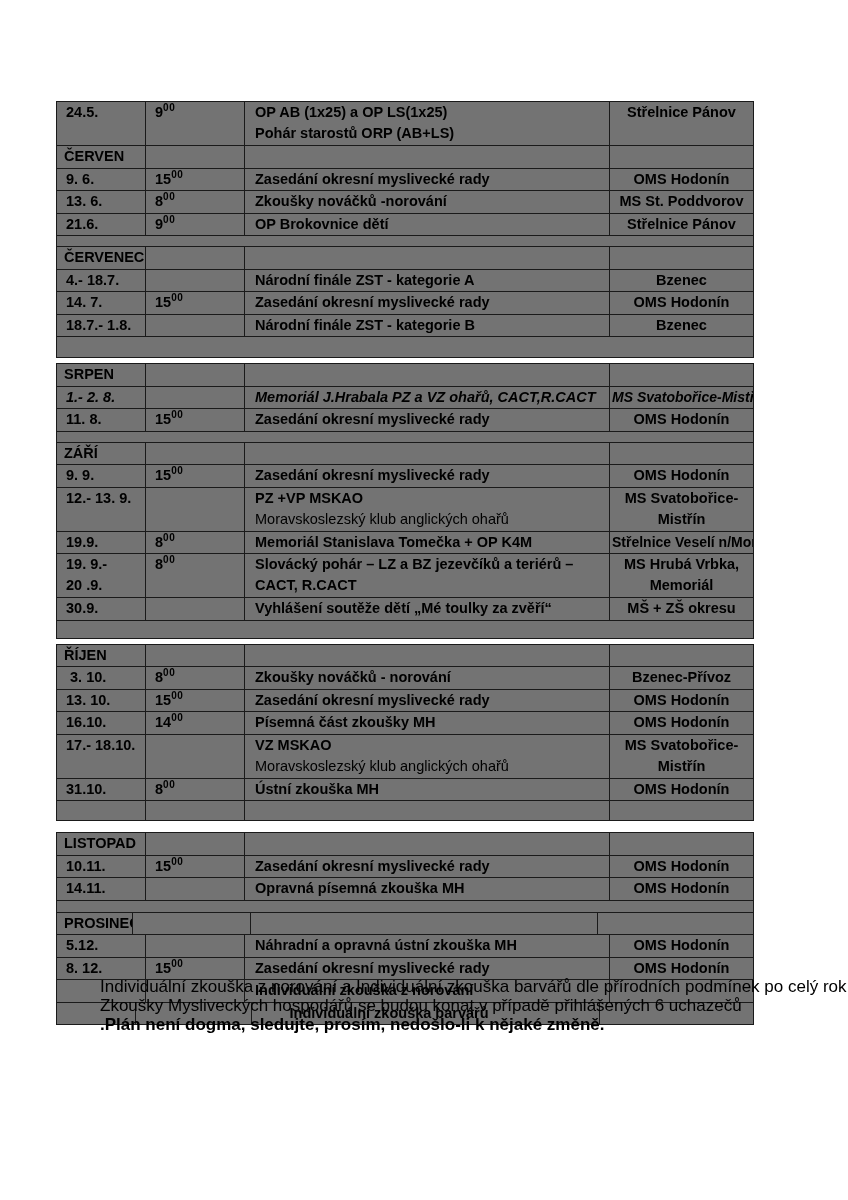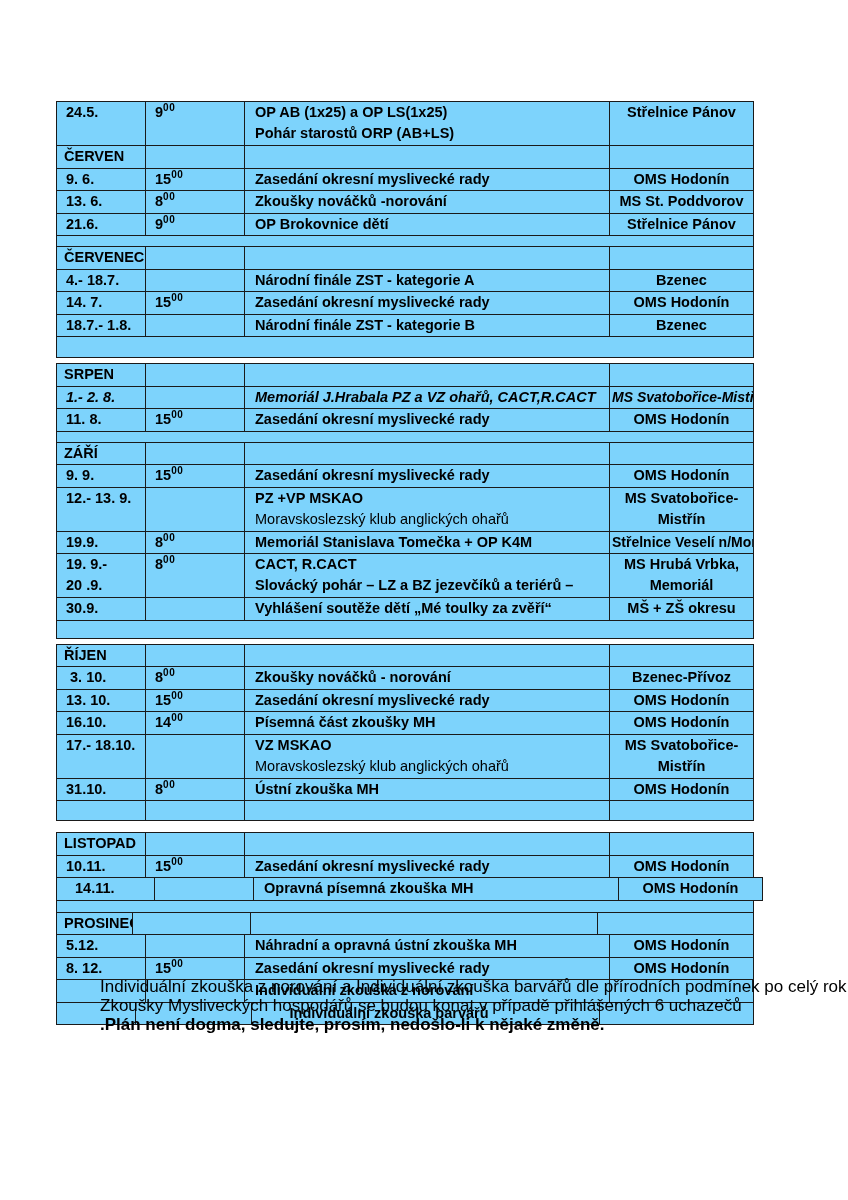--- a/index.html
+++ b/index.html
@@ -13,21 +13,21 @@
   }
   #schedule{
     position:absolute;
     left:56px;top:101px;
     width:696px;
   }
   .trow{
     display:flex;
     width:696px;
     border:1px solid #1a1a1a;
-    background:#7dd3fc;
+    background:#737373;
     box-sizing:content-box;
   }
   .trow.joined{margin-top:-1px;}
   .gaprow{width:696px;background:#fff;border:none;}
   .c{
     box-sizing:border-box;
     overflow:hidden;
   }
   .c1{width:89px;border-right:1px solid #1a1a1a;padding-left:9px;}
   .c2{width:99px;border-right:1px solid #1a1a1a;padding-left:9px;}
@@ -279,22 +279,22 @@
       </div>
       <div class="trow joined" style="min-height: 43px;">
         <div class="c c1">
           <div class="ln b">19. 9.-</div>
           <div class="ln b">20 .9.</div>
         </div>
         <div class="c c2">
           <div class="ln b">8<sup class="tsup">00</sup></div>
         </div>
         <div class="c c3">
+          <div class="ln b">Slovácký pohár – LZ a BZ jezevčíků a teriérů –</div>
           <div class="ln b">CACT, R.CACT</div>
-          <div class="ln b">Slovácký pohár – LZ a BZ jezevčíků a teriérů –</div>
         </div>
         <div class="c c4">
           <div class="ln b">MS Hrubá Vrbka,</div>
           <div class="ln b">Memoriál</div>
         </div>
       </div>
       <div class="trow joined" style="min-height: 21.5px;">
         <div class="c c1">
           <div class="ln b">30.9.</div>
         </div>
@@ -410,21 +410,21 @@
         <div class="c c2">
           <div class="ln b">15<sup class="tsup">00</sup></div>
         </div>
         <div class="c c3">
           <div class="ln b">Zasedání okresní myslivecké rady</div>
         </div>
         <div class="c c4">
           <div class="ln b">OMS Hodonín</div>
         </div>
       </div>
-      <div class="trow joined" style="min-height: 21.5px; padding-left: 9px;">
+      <div class="trow joined" style="min-height: 21.5px;">
         <div class="c c1">
           <div class="ln b">14.11.</div>
         </div>
         <div class="c c2"></div>
         <div class="c c3">
           <div class="ln b">Opravná písemná zkouška MH</div>
         </div>
         <div class="c c4">
           <div class="ln b">OMS Hodonín</div>
         </div>

